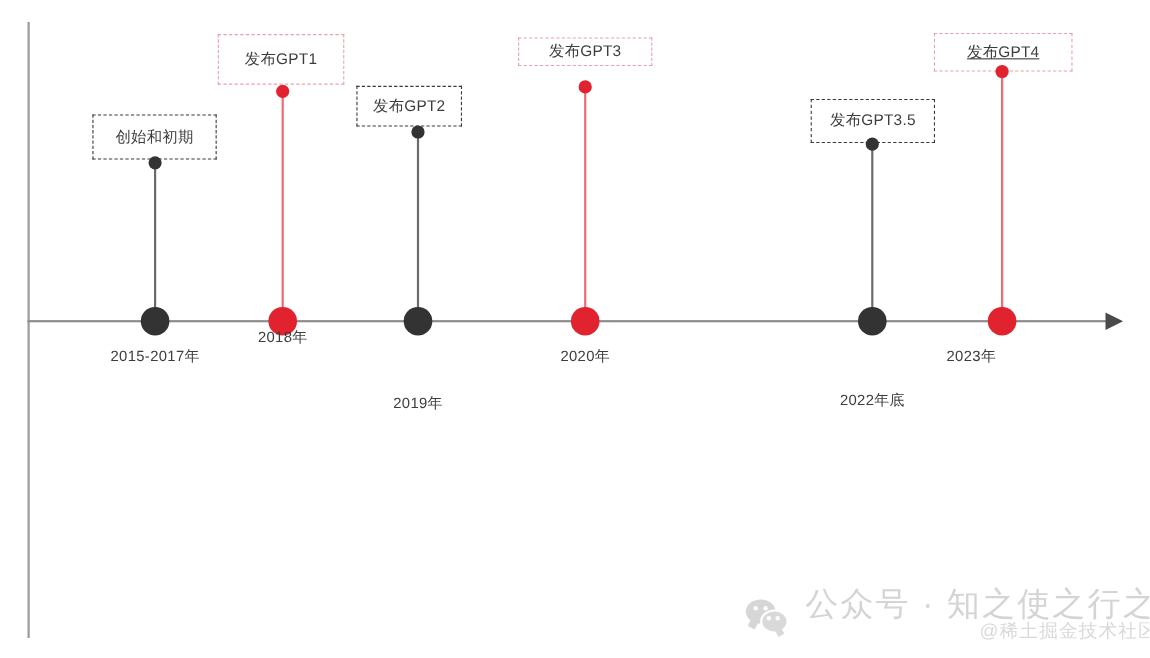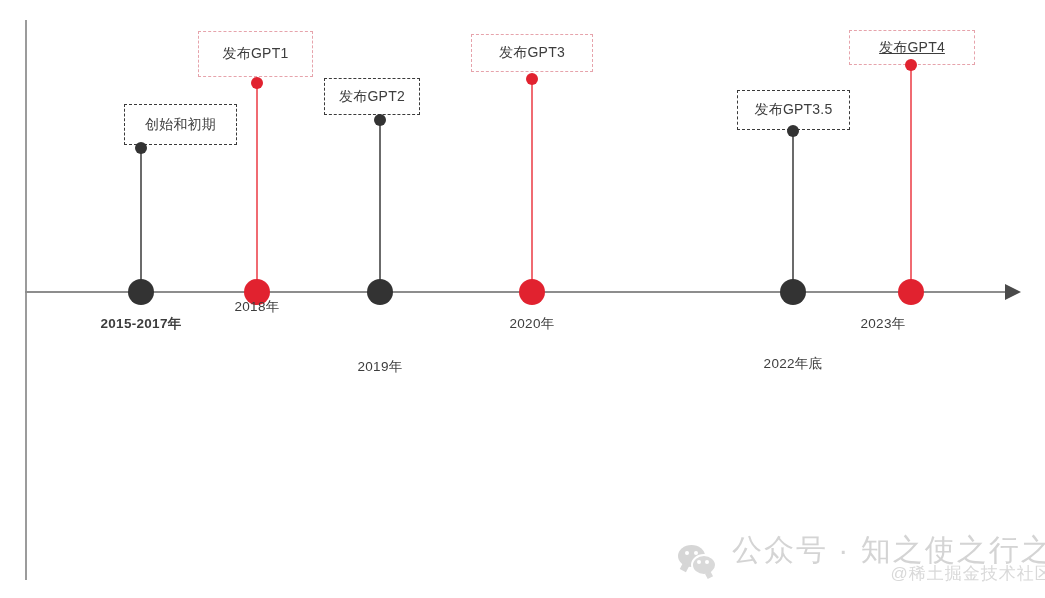--- a/index.html
+++ b/index.html
@@ -184,42 +184,42 @@
 
 <div id="canvas">
 
   <div class="axis-vertical"></div>
   <div class="axis-horizontal"></div>
   <div class="axis-arrow"></div>
 
   <div id="milestones">
       <div class="milestone">
         <div class="stem" style="left: 141px; top: 148px; height: 144px; background: rgb(107, 107, 107);"></div>
-        <div class="label-box" style="left: 84px; top: 104px; width: 113px; height: 41px; margin-left: 40px;">创始和初期</div>
+        <div class="label-box" style="left: 84px; top: 104px; width: 113px; height: 41px;">创始和初期</div>
         <div class="dot-small" style="left: 141px; top: 148px; background: rgb(51, 51, 51);"></div>
         <div class="dot-large" style="left: 141px; top: 292px; background: rgb(51, 51, 51);"></div>
-        <div class="year-label" style="left: 141px; top: 315px; font-weight: bold;">2015-2017年</div>
+        <div class="year-label" style="left: 141px; top: 315px;">2015-2017年</div>
       </div>
       <div class="milestone">
         <div class="stem" style="left: 257px; top: 83px; height: 209px; background: rgb(240, 107, 114);"></div>
         <div class="label-box red" style="left: 198px; top: 31px; width: 115px; height: 46px;">发布GPT1</div>
         <div class="dot-small" style="left: 257px; top: 83px; background: rgb(225, 34, 47);"></div>
         <div class="dot-large" style="left: 257px; top: 292px; background: rgb(225, 34, 47);"></div>
         <div class="year-label" style="left: 257px; top: 298px;">2018年</div>
       </div>
       <div class="milestone">
         <div class="stem" style="left: 380px; top: 120px; height: 172px; background: rgb(107, 107, 107);"></div>
         <div class="label-box" style="left: 324px; top: 78px; width: 96px; height: 37px;">发布GPT2</div>
         <div class="dot-small" style="left: 380px; top: 120px; background: rgb(51, 51, 51);"></div>
         <div class="dot-large" style="left: 380px; top: 292px; background: rgb(51, 51, 51);"></div>
         <div class="year-label" style="left: 380px; top: 315px; margin-top: 43px;">2019年</div>
       </div>
       <div class="milestone">
         <div class="stem" style="left: 532px; top: 79px; height: 213px; background: rgb(240, 107, 114);"></div>
-        <div class="label-box red" style="left: 471px; top: 34px; width: 122px; height: 38px;">发布GPT3</div>
+        <div class="label-box red" style="left: 471px; top: 34px; width: 122px; height: 26px;">发布GPT3</div>
         <div class="dot-small" style="left: 532px; top: 79px; background: rgb(225, 34, 47);"></div>
         <div class="dot-large" style="left: 532px; top: 292px; background: rgb(225, 34, 47);"></div>
         <div class="year-label" style="left: 532px; top: 315px;">2020年</div>
       </div>
       <div class="milestone">
         <div class="stem" style="left: 793px; top: 131px; height: 161px; background: rgb(107, 107, 107);"></div>
         <div class="label-box" style="left: 737px; top: 90px; width: 113px; height: 40px;">发布GPT3.5</div>
         <div class="dot-small" style="left: 793px; top: 131px; background: rgb(51, 51, 51);"></div>
         <div class="dot-large" style="left: 793px; top: 292px; background: rgb(51, 51, 51);"></div>
         <div class="year-label" style="left: 793px; top: 315px; margin-top: 40px;">2022年底</div>

